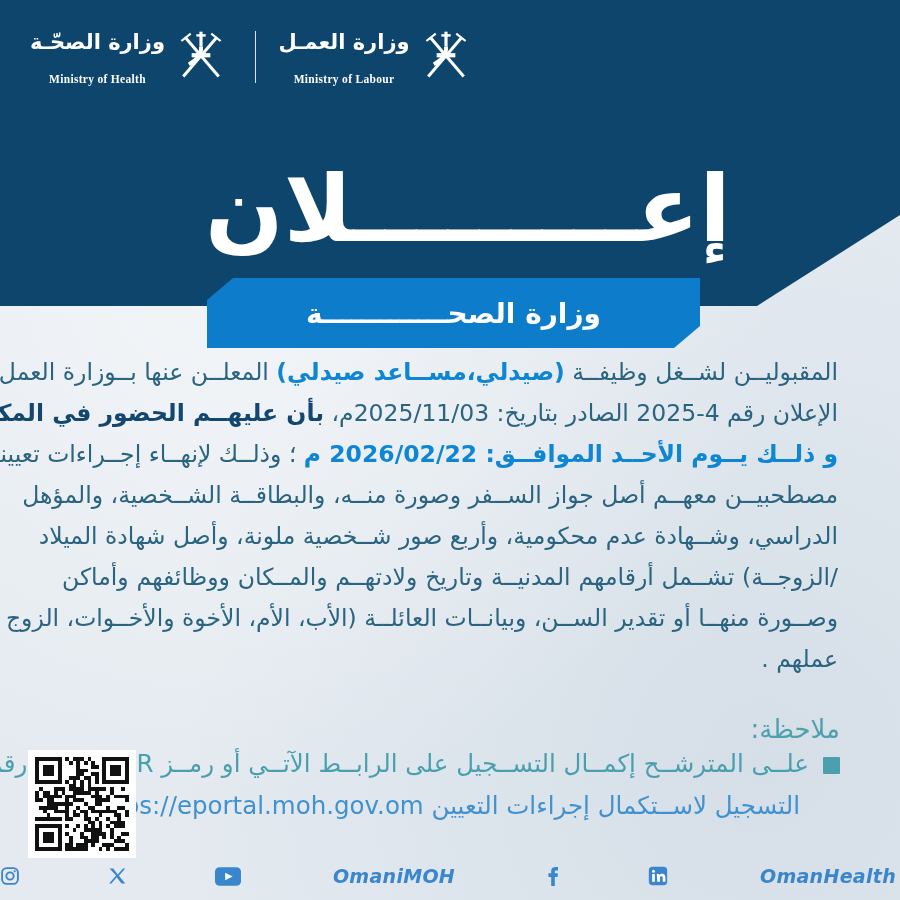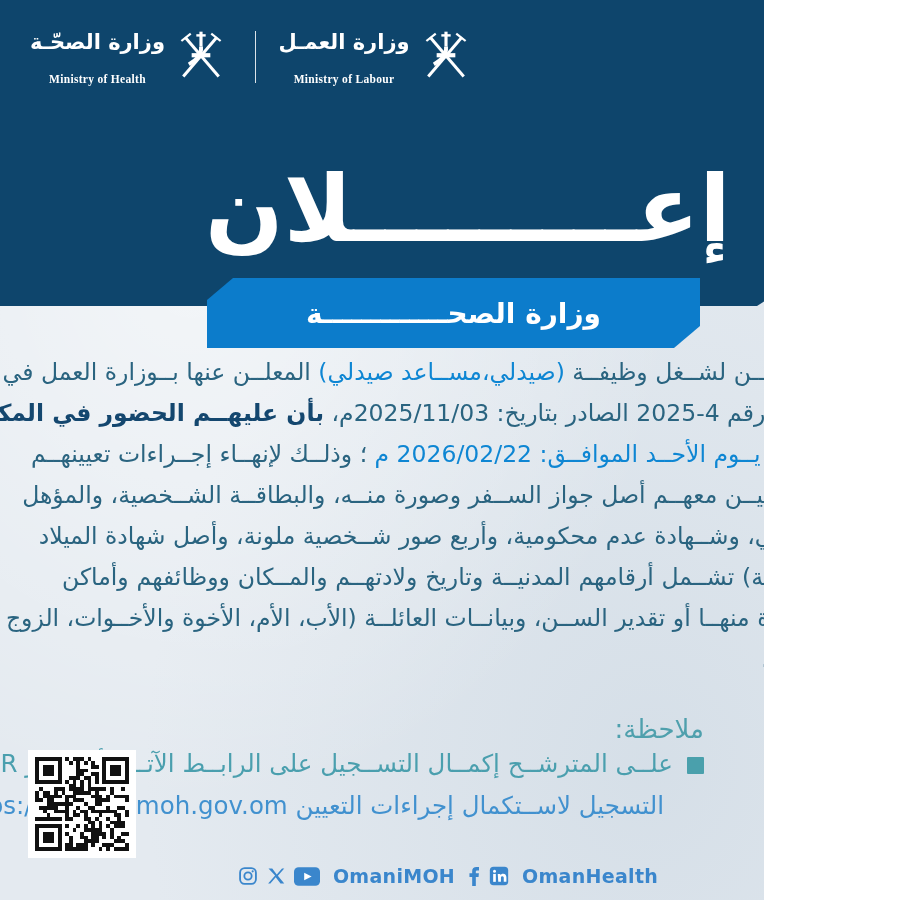--- a/index.html
+++ b/index.html
@@ -1,17 +1,17 @@
 <!DOCTYPE html>
 <html><head>
 <meta charset="utf-8">
 <style>
   html,body{margin:0;padding:0;}
   .poster{
-    position:relative;width:764px;height:900px;overflow:hidden;
+    position:relative;width:900px;height:900px;overflow:hidden;
     background-color:#e4eaf0;
     background-image:
       radial-gradient(ellipse at 25% 30%, rgba(255,255,255,.55), rgba(255,255,255,0) 60%),
       radial-gradient(ellipse at 85% 85%, rgba(186,202,216,.35), rgba(186,202,216,0) 55%);
     font-family:"DejaVu Sans","Liberation Sans",sans-serif;
   }
   
   .header-dark{
     position:absolute;left:0;top:0;width:900px;height:306px;background:#0e456c;
     clip-path:polygon(0 0,900px 0,900px 215px,757px 306px,0 306px);
@@ -37,21 +37,21 @@
     color:#fff;font-size:28px;font-weight:bold;direction:rtl;
   }
   
   .announcement-body{
     position:absolute;left:62px;top:352px;width:776px;direction:rtl;
     font-size:23.5px;color:#2a6480;
   }
   .bline{line-height:41px;height:41px;text-align:justify;text-align-last:justify;white-space:nowrap;}
   .bline.last{text-align-last:right;}
   .seg-n{color:#2a6480;}
-  .seg-blue{color:#0e86d3;font-weight:normal;}
+  .seg-blue{color:#0e86d3;font-weight:bold;}
   .seg-navy{color:#14476f;font-weight:bold;}
   
   .note-heading{
     position:absolute;right:60px;top:714px;direction:rtl;
     color:#4fa0ad;font-size:26px;font-weight:500;
   }
   .note-line1{
     position:absolute;right:60px;top:748px;width:700px;direction:rtl;text-align:right;
     color:#4a9fae;font-size:24.5px;line-height:32px;white-space:nowrap;
   }
@@ -62,22 +62,22 @@
   .note-line2{
     position:absolute;right:100px;top:790px;direction:rtl;text-align:right;
     color:#4191cf;font-size:24.5px;line-height:32px;white-space:nowrap;
   }
   .note-url{direction:ltr;unicode-bidi:embed;margin-left:6px;color:#4191cf;text-decoration:none;}
   
   .qr-box{position:absolute;left:28px;top:750px;width:108px;height:108px;background:#fff;padding:0;}
   
   .footer{
     position:absolute;left:0;top:860px;width:900px;height:32px;
-    display:flex;align-items:center;justify-content:center;gap:9px;
-    color:#3a86cc;font-size:19px;font-weight:600;letter-spacing:.3px;
+    display:flex;align-items:center;justify-content:space-between;gap:9px;
+    color:#3a86cc;font-size:19px;font-weight:600;letter-spacing:.3px;font-style:italic;
   }
   .footer svg{display:block;}
   .f-acct{margin:0 4px;}
 </style>
 </head>
 <body>
 
 <div class="poster">
 
   <div class="header-dark"></div>

